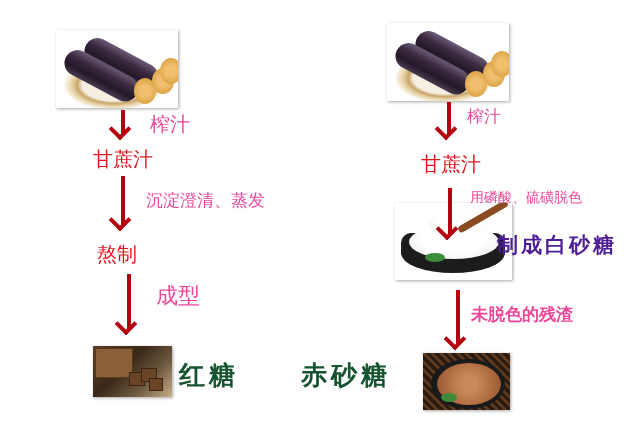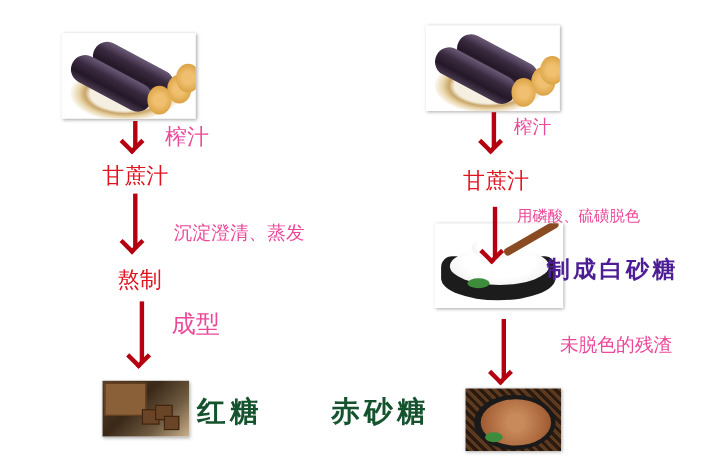--- a/index.html
+++ b/index.html
@@ -47,23 +47,23 @@
   <div class="cane-end" style="left:78px;top:48px;"></div>
   <div class="cane-end" style="left:104px;top:28px;"></div>
 </div>
 
 <div class="arrow" style="left:121px;top:110px;height:25px;"></div>
 <div class="abs label-black" style="left:150px;top:114px;font-size:20px;">榨汁</div>
 
 <div class="abs label-red" style="left:93px;top:149px;">甘蔗汁</div>
 
 <div class="arrow" style="left:121px;top:176px;height:50px;"></div>
-<div class="abs label-black" style="left:146px;top:204px;margin-left:12px;">沉淀澄清、蒸发</div>
+<div class="abs label-black" style="left:146px;top:192px;">沉淀澄清、蒸发</div>
 
-<div class="abs label-red" style="left:107px;top:244px;text-align:right;">熬制</div>
+<div class="abs label-red" style="left:97px;top:244px;text-align:right;">熬制</div>
 
 <div class="arrow" style="left:127px;top:274px;height:56px;"></div>
 <div class="abs label-black" style="left:156px;top:285px;font-size:22px;">成型</div>
 
 <div class="photo" style="left:93px;top:346px;width:79px;height:51px;">
   <div class="bs-bg"></div>
   <div class="bs-box" style="left:2px;top:2px;width:36px;height:28px;"></div>
   <div class="bs-cube" style="left:36px;top:26px;width:14px;height:12px;"></div>
   <div class="bs-cube" style="left:48px;top:22px;width:14px;height:12px;"></div>
   <div class="bs-cube" style="left:56px;top:32px;width:12px;height:11px;"></div>
@@ -90,21 +90,21 @@
   <div class="bowl-w" style="left:6px;top:30px;width:104px;height:40px;"></div>
   <div class="sugar-w" style="left:14px;top:22px;width:90px;height:34px;"></div>
   <div class="sugar-w" style="left:34px;top:12px;width:40px;height:20px;"></div>
   <div class="spoon" style="left:60px;top:10px;width:56px;"></div>
   <div class="leaf" style="left:30px;top:50px;width:20px;height:9px;"></div>
 </div>
 <div class="arrow" style="left:448px;top:188px;height:47px;"></div>
 <div class="abs label-orange" style="left:497px;top:235px;">制成白砂糖</div>
 
 <div class="arrow" style="left:456px;top:290px;height:55px;"></div>
-<div class="abs label-black" style="left:509px;top:306px;">未脱色的残渣</div>
+<div class="abs label-black" style="left:471px;top:306px;font-weight:bold;">未脱色的残渣</div>
 
 <div class="abs label-big" style="left:301px;top:362px;">赤砂糖</div>
 <div class="photo" style="left:423px;top:353px;width:87px;height:57px;">
   <div class="rs-bg"></div>
   <div class="rs-bowl" style="left:8px;top:6px;width:74px;height:50px;"></div>
   <div class="rs-sugar" style="left:14px;top:10px;width:64px;height:42px;"></div>
   <div class="leaf" style="left:18px;top:40px;width:16px;height:9px;"></div>
 </div>
 
 </body></html>

